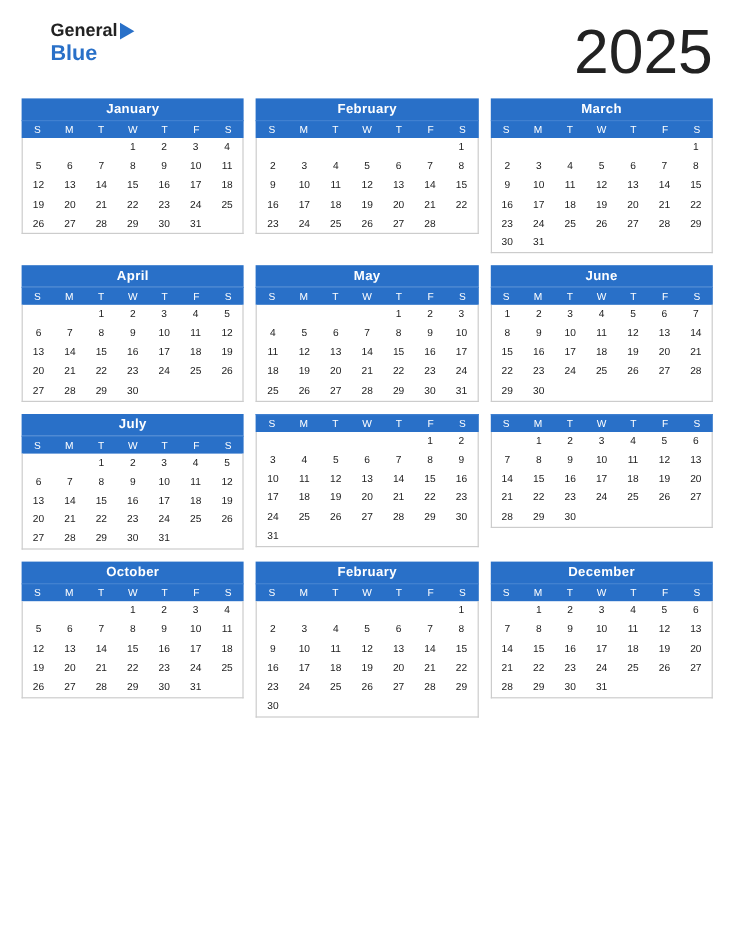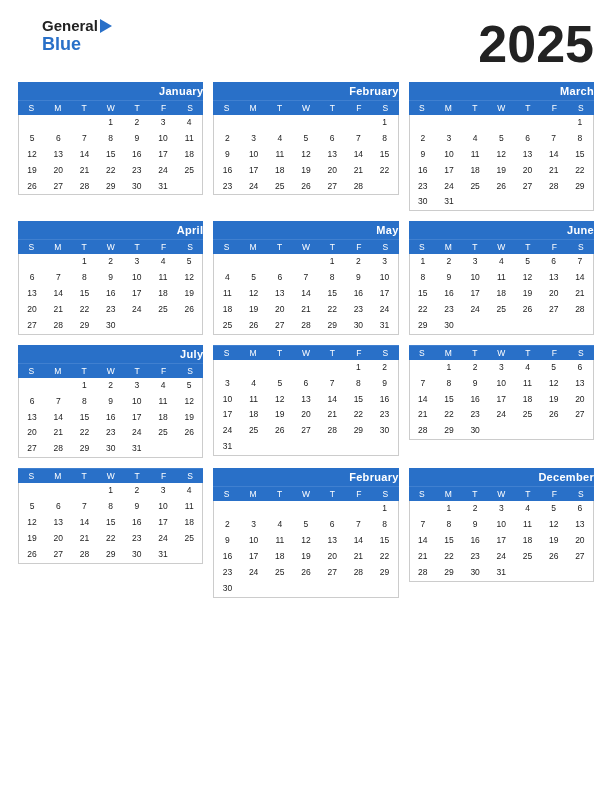--- a/index.html
+++ b/index.html
@@ -39,36 +39,36 @@
       width: 0;
       height: 0;
       border-top: 7px solid transparent;
       border-bottom: 7px solid transparent;
       border-left: 12px solid #2970c8;
       margin-left: 2px;
       vertical-align: middle;
     }
     .year {
       font-size: 52px;
-      font-weight: bold;
+      font-weight: normal;
       color: #222;
       line-height: 1;
     }
     .calendar-grid {
       display: grid;
       grid-template-columns: repeat(3, 1fr);
       gap: 10px 10px;
     }
     .month-block {
       width: 100%;
     }
     .month-header {
       background: #2970c8;
       color: #fff;
-      text-align: right;
+      text-align: center;
       font-size: 11px;
       font-weight: bold;
       padding: 3px 0;
       letter-spacing: 0.3px;
     }
     .day-headers {
       display: grid;
       grid-template-columns: repeat(7, 1fr);
       background: #2970c8;
       border-top: 1px solid #4080d0;
@@ -563,20 +563,21 @@
         <div class="day-cell">28</div>
         <div class="day-cell">29</div>
         <div class="day-cell">30</div>
         <div class="day-cell empty"> </div>
         <div class="day-cell empty"> </div>
         <div class="day-cell empty"> </div>
         <div class="day-cell empty"> </div>
       </div>
     </div>
     <div class="month-block">
+      <div class="month-header">October</div>
       <div class="day-headers">
         <div class="day-header">S</div>
         <div class="day-header">M</div>
         <div class="day-header">T</div>
         <div class="day-header">W</div>
         <div class="day-header">T</div>
         <div class="day-header">F</div>
         <div class="day-header">S</div>
       </div>
       <div class="days-grid">

